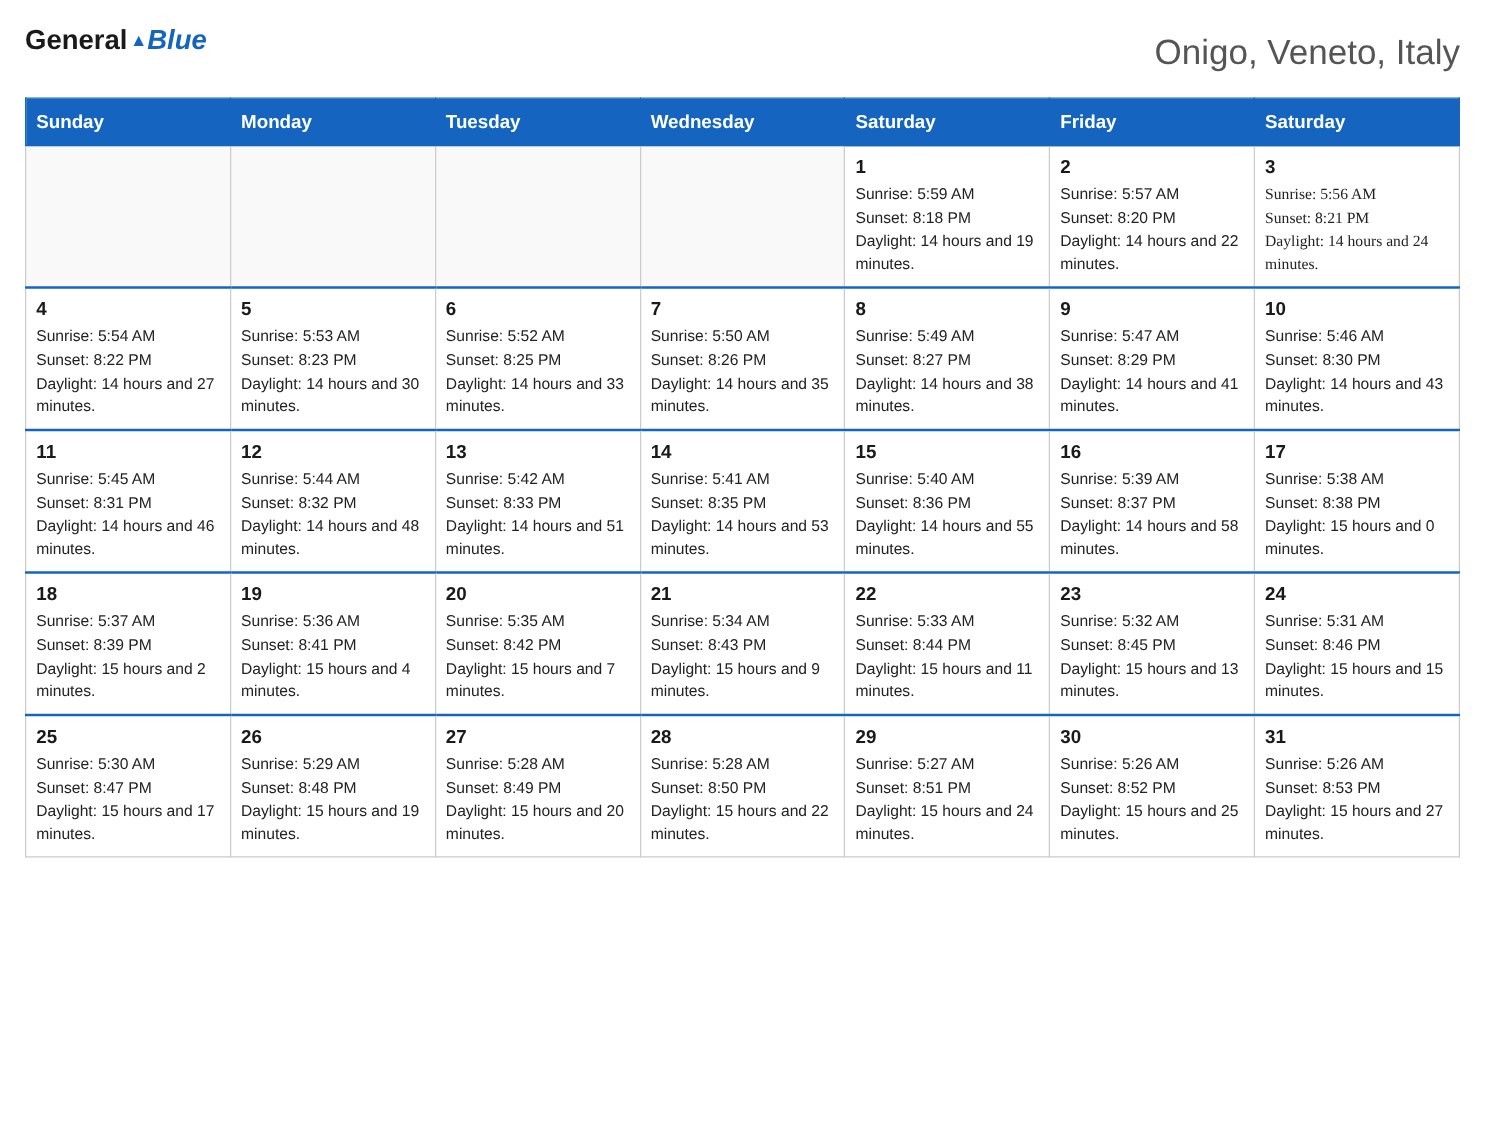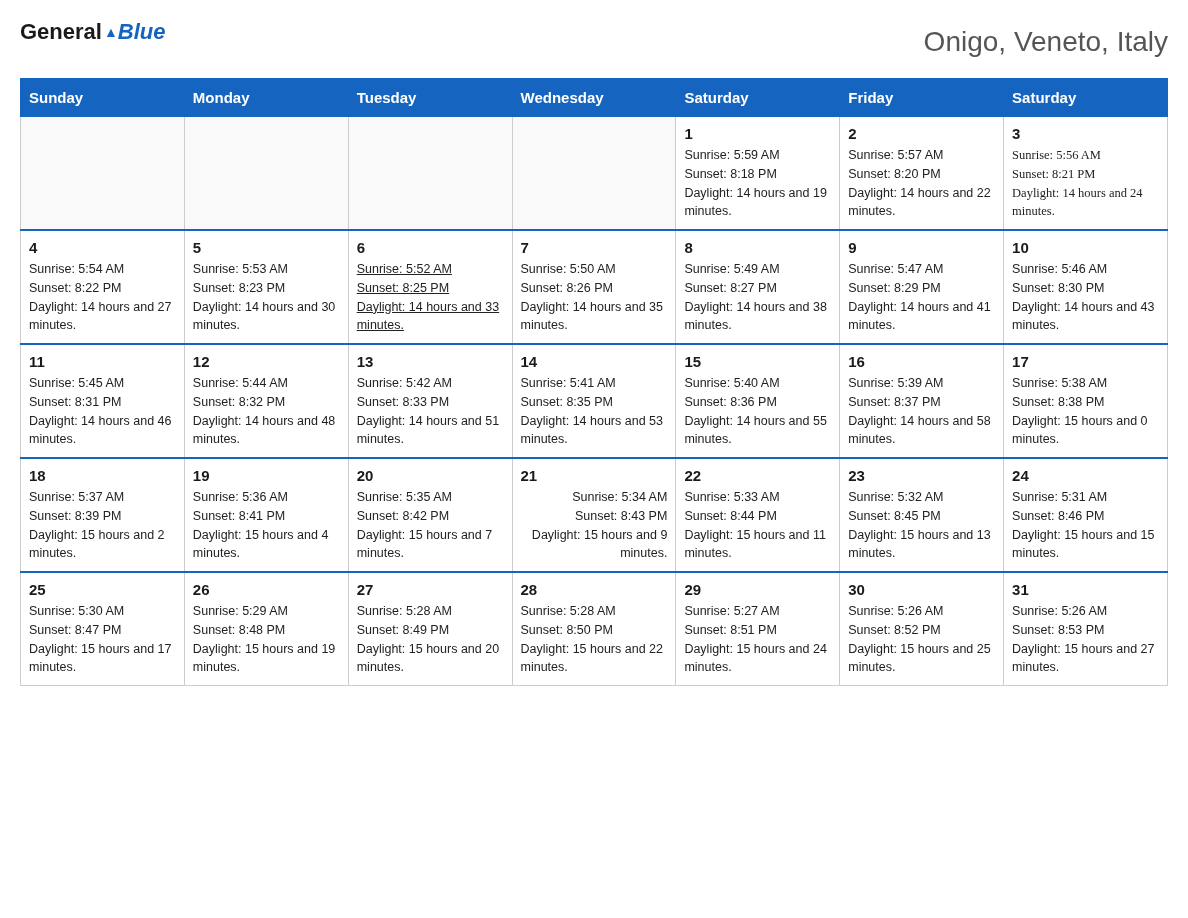--- a/index.html
+++ b/index.html
@@ -141,21 +141,21 @@
 Daylight: 14 hours and 27 minutes.</div>
         </td>
         <td data-name="calendar-cell">
           <span class="day-num" data-name="day-number">5</span>
           <div class="day-info" data-name="day-info" style="white-space: pre-line;">Sunrise: 5:53 AM
 Sunset: 8:23 PM
 Daylight: 14 hours and 30 minutes.</div>
         </td>
         <td data-name="calendar-cell">
           <span class="day-num" data-name="day-number">6</span>
-          <div class="day-info" data-name="day-info" style="white-space: pre-line; text-decoration: underline;">Sunrise: 5:52 AM
+          <div class="day-info" data-name="day-info" style="white-space: pre-line;">Sunrise: 5:52 AM
 Sunset: 8:25 PM
 Daylight: 14 hours and 33 minutes.</div>
         </td>
         <td data-name="calendar-cell">
           <span class="day-num" data-name="day-number">7</span>
           <div class="day-info" data-name="day-info" style="white-space: pre-line;">Sunrise: 5:50 AM
 Sunset: 8:26 PM
 Daylight: 14 hours and 35 minutes.</div>
         </td>
         <td data-name="calendar-cell">
@@ -235,21 +235,21 @@
 Daylight: 15 hours and 4 minutes.</div>
         </td>
         <td data-name="calendar-cell">
           <span class="day-num" data-name="day-number">20</span>
           <div class="day-info" data-name="day-info" style="white-space: pre-line;">Sunrise: 5:35 AM
 Sunset: 8:42 PM
 Daylight: 15 hours and 7 minutes.</div>
         </td>
         <td data-name="calendar-cell">
           <span class="day-num" data-name="day-number">21</span>
-          <div class="day-info" data-name="day-info" style="white-space: pre-line; text-align: right;">Sunrise: 5:34 AM
+          <div class="day-info" data-name="day-info" style="white-space: pre-line;">Sunrise: 5:34 AM
 Sunset: 8:43 PM
 Daylight: 15 hours and 9 minutes.</div>
         </td>
         <td data-name="calendar-cell">
           <span class="day-num" data-name="day-number">22</span>
           <div class="day-info" data-name="day-info" style="white-space: pre-line;">Sunrise: 5:33 AM
 Sunset: 8:44 PM
 Daylight: 15 hours and 11 minutes.</div>
         </td>
         <td data-name="calendar-cell">

